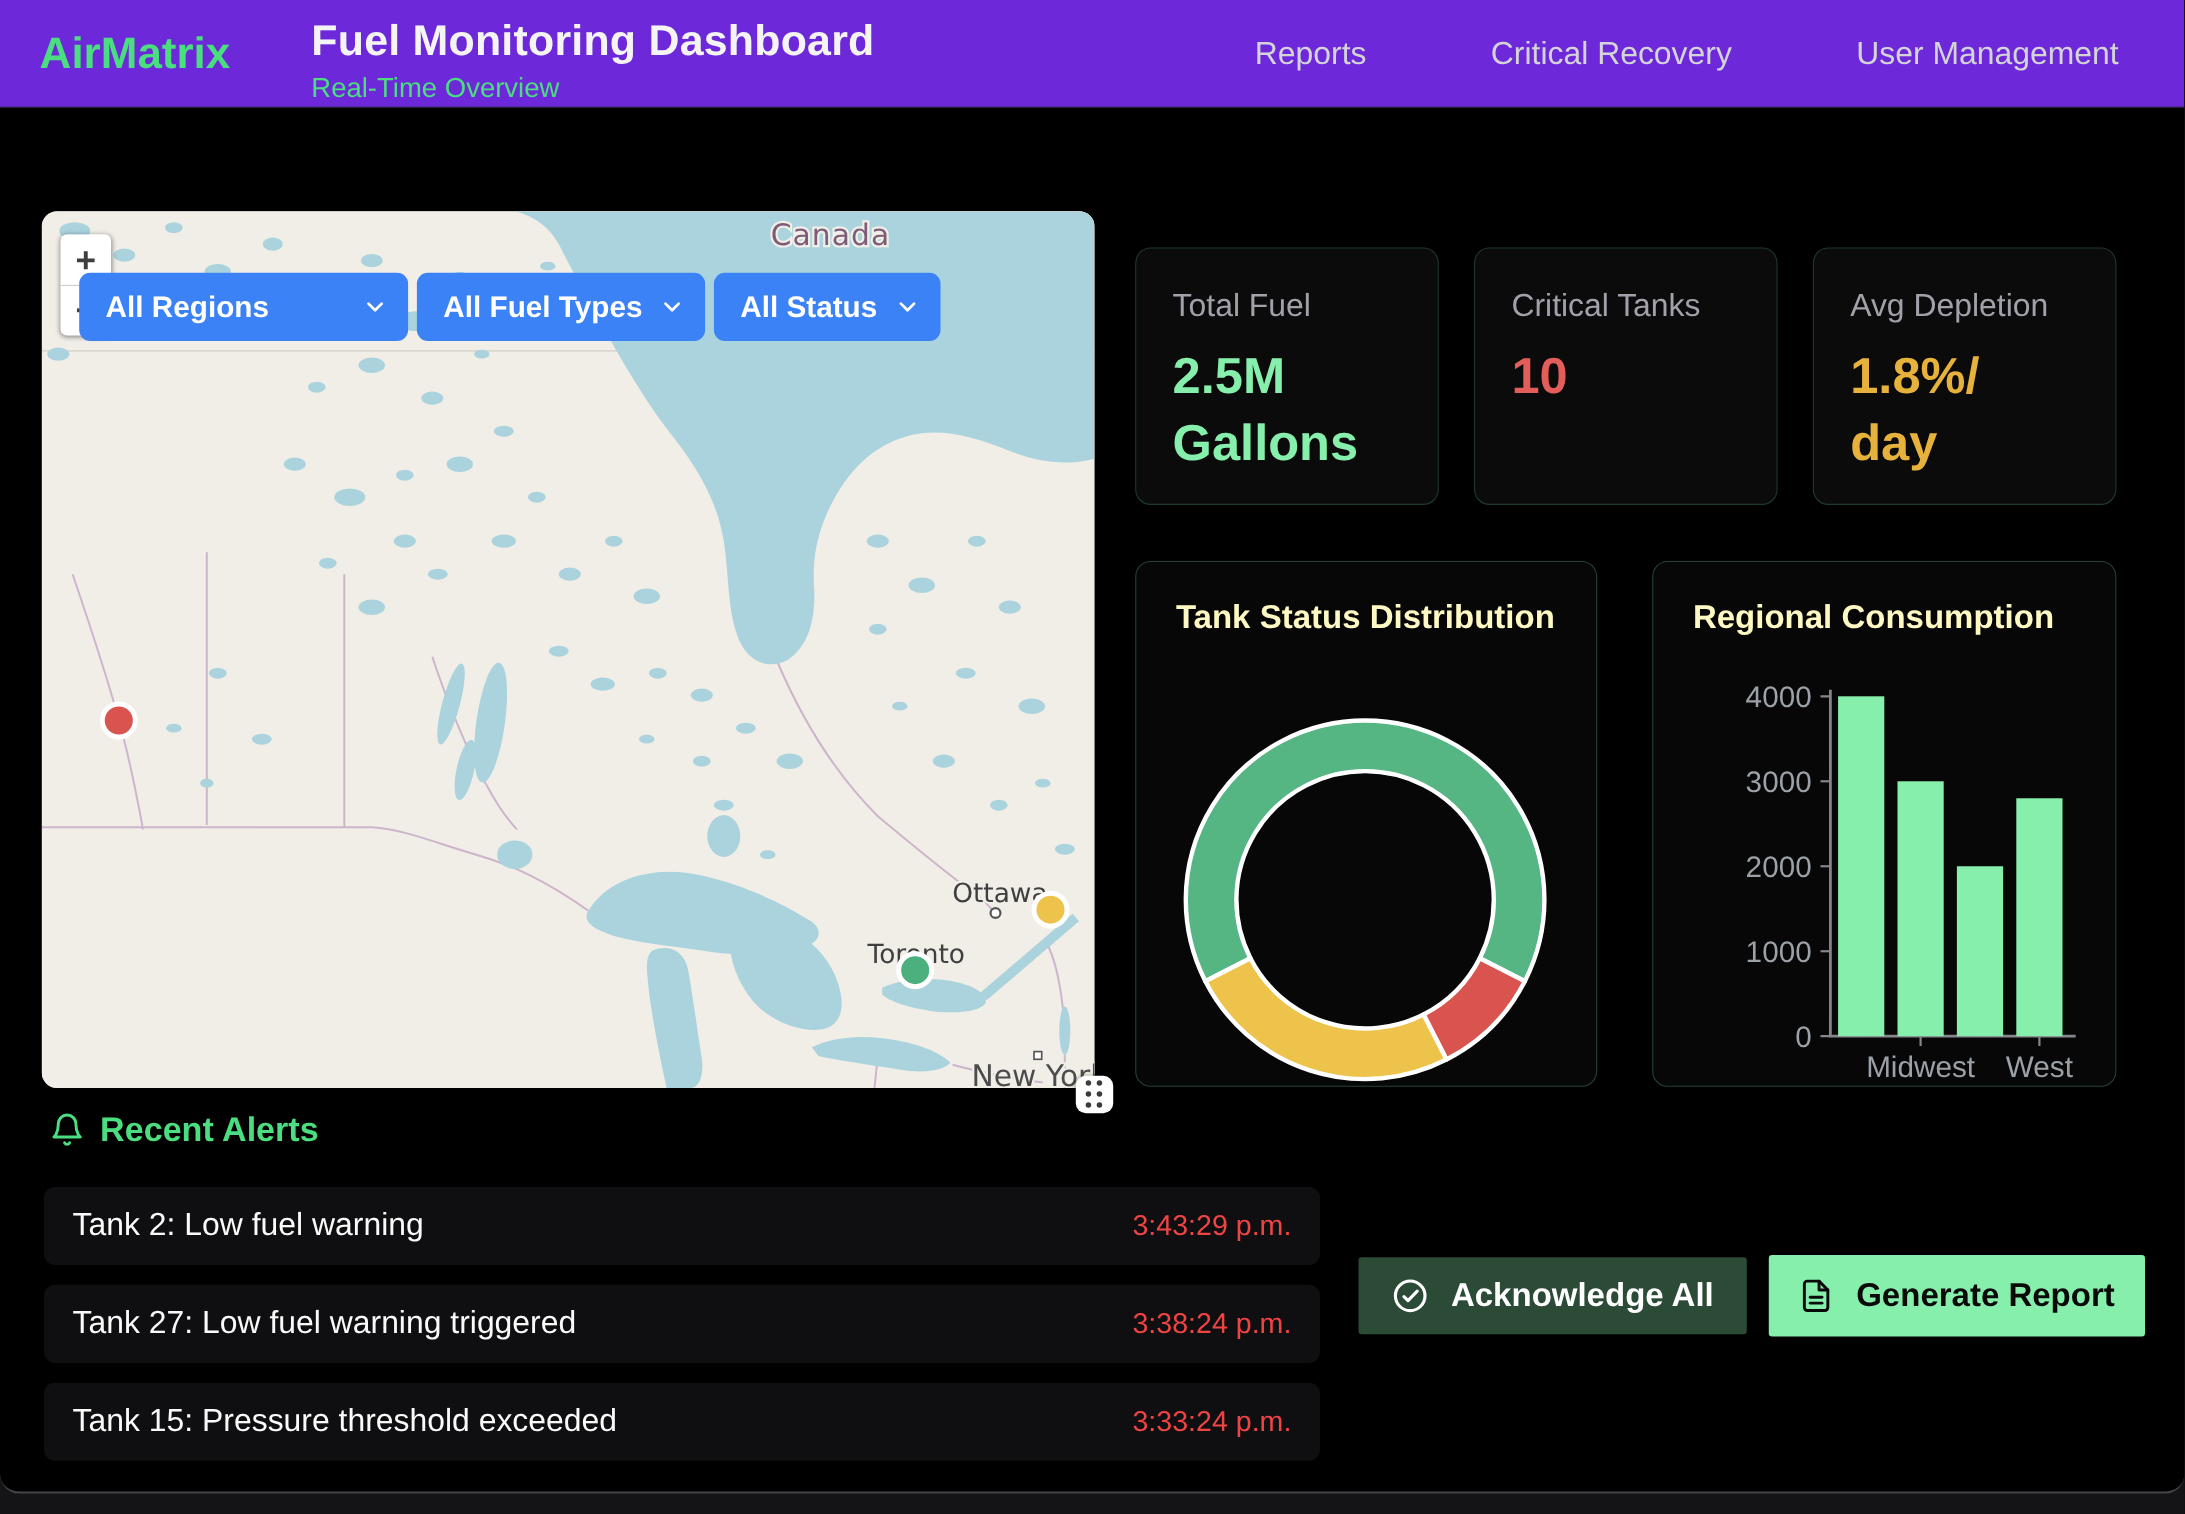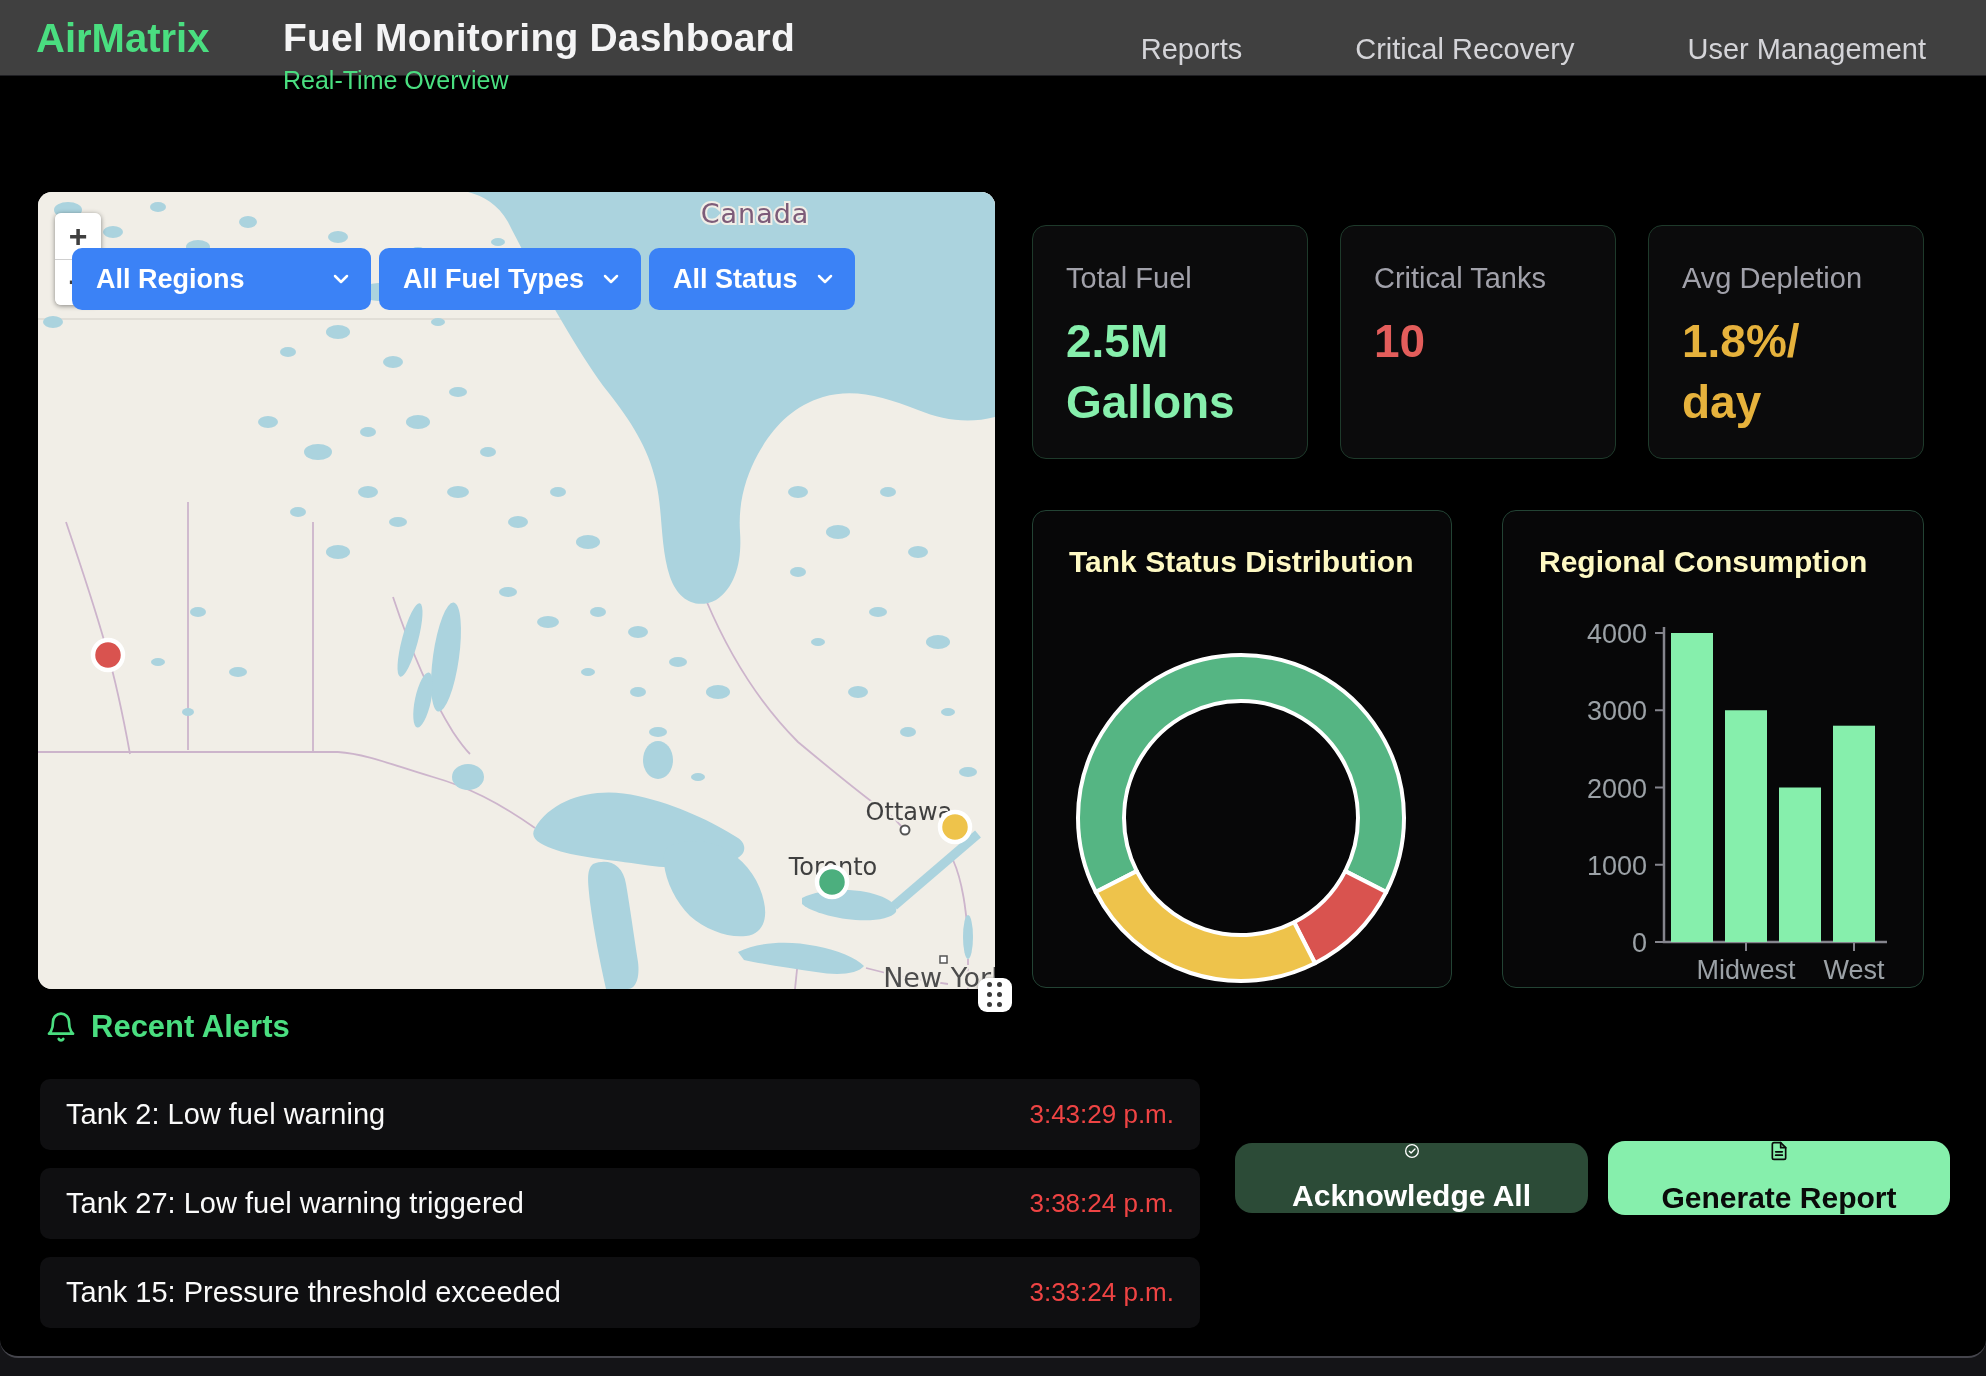--- a/index.html
+++ b/index.html
@@ -3,21 +3,21 @@
 <meta charset="utf-8">
 <style>
   * { margin:0; padding:0; box-sizing:border-box; }
   html,body { background:#141417; }
   body { font-family:"Liberation Sans", sans-serif; }
   #root { position:relative; width:1986px; height:1376px; background:#141417; overflow:hidden; }
   #window { position:absolute; left:0; top:0; width:1986px; height:1358px; background:#000;
             border-bottom:2px solid #45454c; border-radius:0 0 18px 18px; overflow:hidden; }
 
   
-  .header { position:absolute; left:0; top:0; width:100%; height:76px; background:#404040;
+  .header { position:absolute; left:0; top:0; width:100%; height:98px; background:#6d28d9;
             border-bottom:1px solid #1f1f23; }
   .logo { position:absolute; left:36px; top:50%; transform:translateY(-50%);
           font-size:40px; font-weight:700; color:#4ade80; }
   .title-block { position:absolute; left:283px; top:16px; }
   .page-title { font-size:39px; font-weight:700; color:#f4f4f5; letter-spacing:.2px; }
   .page-subtitle { font-size:25px; font-weight:400; color:#4ade80; margin-top:6px; }
   .nav { position:absolute; right:60px; top:0; height:98px; display:flex; align-items:center; gap:113px; }
   .nav-item { font-size:29px; color:#d4d4d8; cursor:pointer; white-space:nowrap; }
 
   
@@ -59,21 +59,21 @@
   .alerts-heading { position:absolute; left:45px; top:1009px; display:flex; align-items:center; gap:14px; }
   .alerts-title { font-size:31px; font-weight:700; color:#4ade80; }
   .alert-row { position:absolute; left:40px; width:1160px; height:71px; background:#0f0f11;
                border-radius:10px; display:flex; align-items:center; justify-content:space-between;
                padding:0 26px; cursor:pointer; }
   .alert-msg { font-size:29px; font-weight:500; color:#fafafa; }
   .alert-time { font-size:26px; color:#ef4444; }
 
   
   .btn { position:absolute; display:flex; align-items:center; justify-content:center; gap:20px;
-         border-radius:17px; cursor:pointer; font-weight:700; font-size:30px;flex-direction:column; }
+         border-radius:3px; cursor:pointer; font-weight:700; font-size:30px; }
   .btn-ack { left:1235px; top:1143px; width:353px; height:70px; background:#2c4b37; color:#fff; }
   .btn-gen { left:1608px; top:1141px; width:342px; height:74px; background:#86efac; color:#0a0a0a; }
 </style>
 </head>
 <body>
 
 <div id="root">
 <div id="window">
 
   <div class="header">

